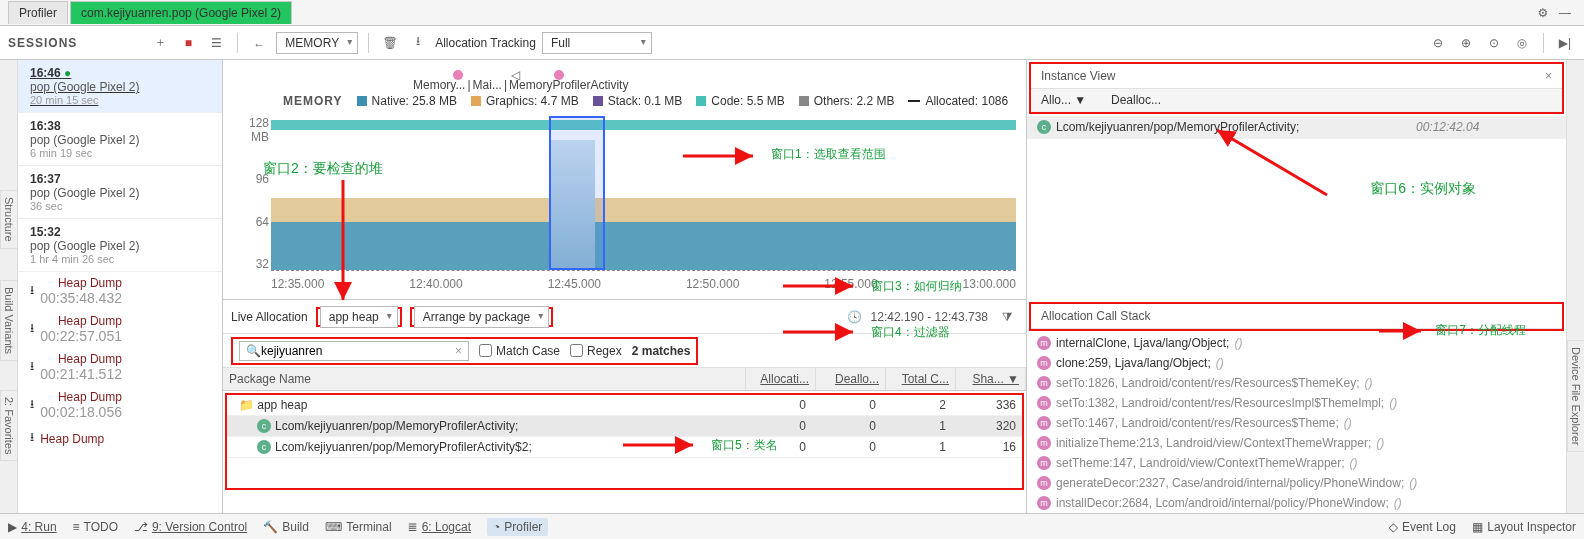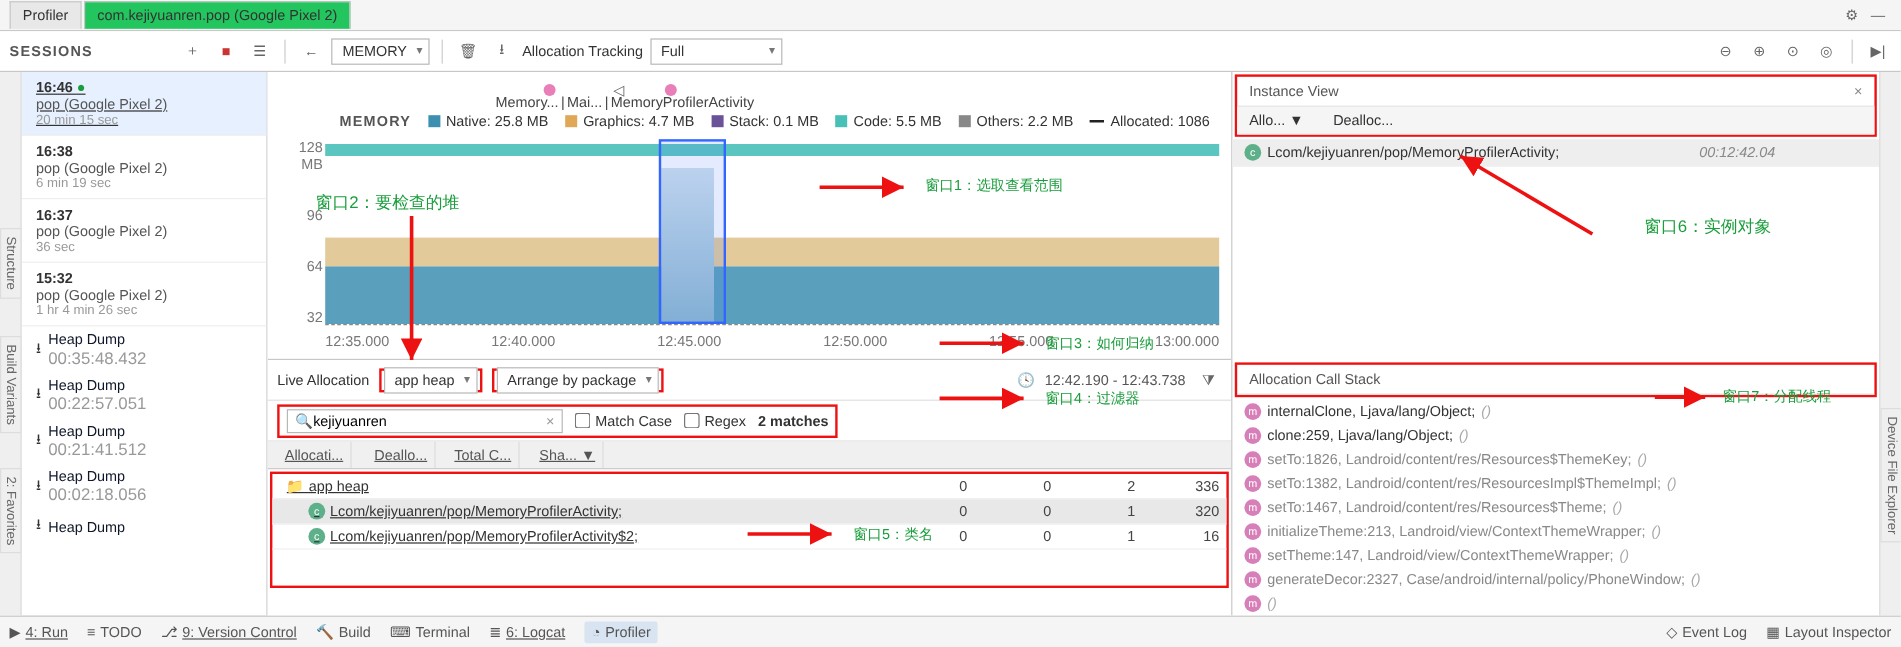--- a/index.html
+++ b/index.html
@@ -15,21 +15,21 @@
 .select-box { border: 1px solid #b8b8b8; padding: 3px 18px 3px 8px; background: #fff; position: relative; cursor: pointer; }
 .select-box:after { content: "▾"; position: absolute; right: 5px; color: #777; font-size: 10px; }
 .main-row { flex: 1; display: flex; overflow: hidden; }
 .sidebar { width: 205px; background: #fff; border-right: 1px solid #c8c8c8; display: flex; flex-direction: column; }
 .sess-item { padding: 6px 12px; border-bottom: 1px solid #eee; cursor: pointer; }
 .sess-item.sel { background: #e6f0ff; text-decoration: underline; }
 .sess-time { font-weight: bold; color: #333; }
 .sess-dev { color: #555; }
 .sess-dur { color: #999; font-size: 11px; }
 .heap-item { padding: 4px 12px; display: flex; align-items: center; gap: 6px; cursor: pointer; }
-.heap-item .t1 { color: #0f172a; }
+.heap-item .t1 { color: #7f1d1d; text-align: right; }
 .heap-item .t2 { color: #999; font-size: 14px; }
 .center { flex: 1; display: flex; flex-direction: column; background: #fff; overflow: hidden; position: relative; }
 .chart-area { height: 240px; border-bottom: 1px solid #c8c8c8; position: relative; background: #fff; }
 .chart-top { height: 30px; display: flex; align-items: center; gap: 14px; padding-left: 230px; }
 .dot-pink { width: 10px; height: 10px; border-radius: 50%; background: #e87fb8; }
 .legend-row { height: 22px; display: flex; align-items: center; gap: 14px; padding-left: 60px; font-size: 11px; }
 .lg { display: flex; align-items: center; gap: 5px; }
 .sq { width: 10px; height: 10px; }
 .chart-body { position: absolute; left: 48px; right: 10px; top: 56px; bottom: 28px; background: linear-gradient(#fff,#fff); border-bottom: 1px dashed #888; }
 .band-teal { position: absolute; left: 0; right: 0; top: 4px; height: 10px; background: #48c0b8; opacity: .9; }
@@ -46,21 +46,21 @@
 .search-input-wrap { border: 1px solid #b8b8b8; display: flex; align-items: center; padding: 2px 6px; width: 230px; background: #fff; }
 .search-input { border: none; outline: none; flex: 1; }
 .chk { display: flex; align-items: center; gap: 4px; }
 .table { flex: 1; overflow: auto; }
 .thead { display: flex; background: #f0f0f0; border-bottom: 1px solid #ccc; font-size: 11px; color: #555; }
 .th { padding: 4px 6px; border-right: 1px solid #ddd; }
 .th.name { flex: 1; }
 .th.num { width: 70px; text-align: right; text-decoration: underline; }
 .trow { display: flex; padding: 3px 6px; border-bottom: 1px solid #f0f0f0; font-size: 11px; cursor: pointer; }
 .trow.sel { background: #e8e8e8; }
-.trow .c1 { flex: 1; display: flex; align-items: center; gap: 4px; text-decoration: underline; }
+.trow .c1 { flex: 1; display: flex; align-items: center; gap: 4px; }
 .trow .cn { width: 70px; text-align: right; color: #444; }
 .right-pane { width: 540px; background: #fff; border-left: 1px solid #c8c8c8; display: flex; flex-direction: column; }
 .rp-head { padding: 5px 10px; border-bottom: 1px solid #e0e0e0; color: #555; display: flex; align-items: flex-start; }
 .rp-row { display: flex; padding: 4px 10px; border-bottom: 1px solid #f0f0f0; font-size: 11px; }
 .rp-row.sel { background: #eee; }
 .rp-c1 { flex: 1; display: flex; align-items: center; gap: 5px; }
 .rp-c2 { width: 80px; color: #888; font-style: italic; }
 .stack-item { padding: 3px 10px; font-size: 11px; color: #888; display: flex; align-items: center; gap: 5px; }
 .stack-item.active { color: #333; }
 .m-badge { width: 14px; height: 14px; border-radius: 50%; background: #d77fb8; color: #fff; font-size: 9px; display: flex; align-items: center; justify-content: center; }
@@ -267,20 +267,21 @@
         <label class="chk">
             <input type="checkbox" style="">
             <span>Regex</span>
           </label>
         <b>2 matches</b>
       </span>
     </div>
 
     <div class="table">
       <div class="thead">
+        <div class="th name">Package Name</div>
         <div class="th num">Allocati...</div>
         <div class="th num">Deallo...</div>
         <div class="th num">Total C...</div>
         <div class="th num">Sha... ▼</div>
       </div>
       <div style="border:2px solid #e11;margin:2px;padding-bottom:30px" id="table-body">
           <div class="trow">
             <div class="c1" style="padding-left:6px">📁 app heap</div>
             <div class="cn">0</div>
             <div class="cn">0</div>
@@ -404,20 +405,21 @@
           <span>setTheme:147, Landroid/view/ContextThemeWrapper;</span> 
           <i style="color:#aaa">(<no package="">)</no></i>
         </div>
         <div class="stack-item">
           <span class="m-badge">m</span>
           <span>generateDecor:2327, Case/android/internal/policy/PhoneWindow;</span> 
           <i style="color:#aaa">(<no package="">)</no></i>
         </div>
         <div class="stack-item">
           <span class="m-badge">m</span>
+          <span>installDecor:2684, Lcom/android/internal/policy/PhoneWindow;</span> 
           <i style="color:#aaa">(<no package="">)</no></i>
         </div>
       </div>
     <div class="annot" style="right:40px;top:262px;display:flex;align-items:center;gap:6px">
       <svg class="arrow" width="50" height="16">
           <line x1="0" y1="8" x2="42" y2="8" stroke="#e11" stroke-width="3" marker-end="url(#ah)"></line>
         </svg>
       <span>窗口7：分配线程</span>
     </div>
   </div>

